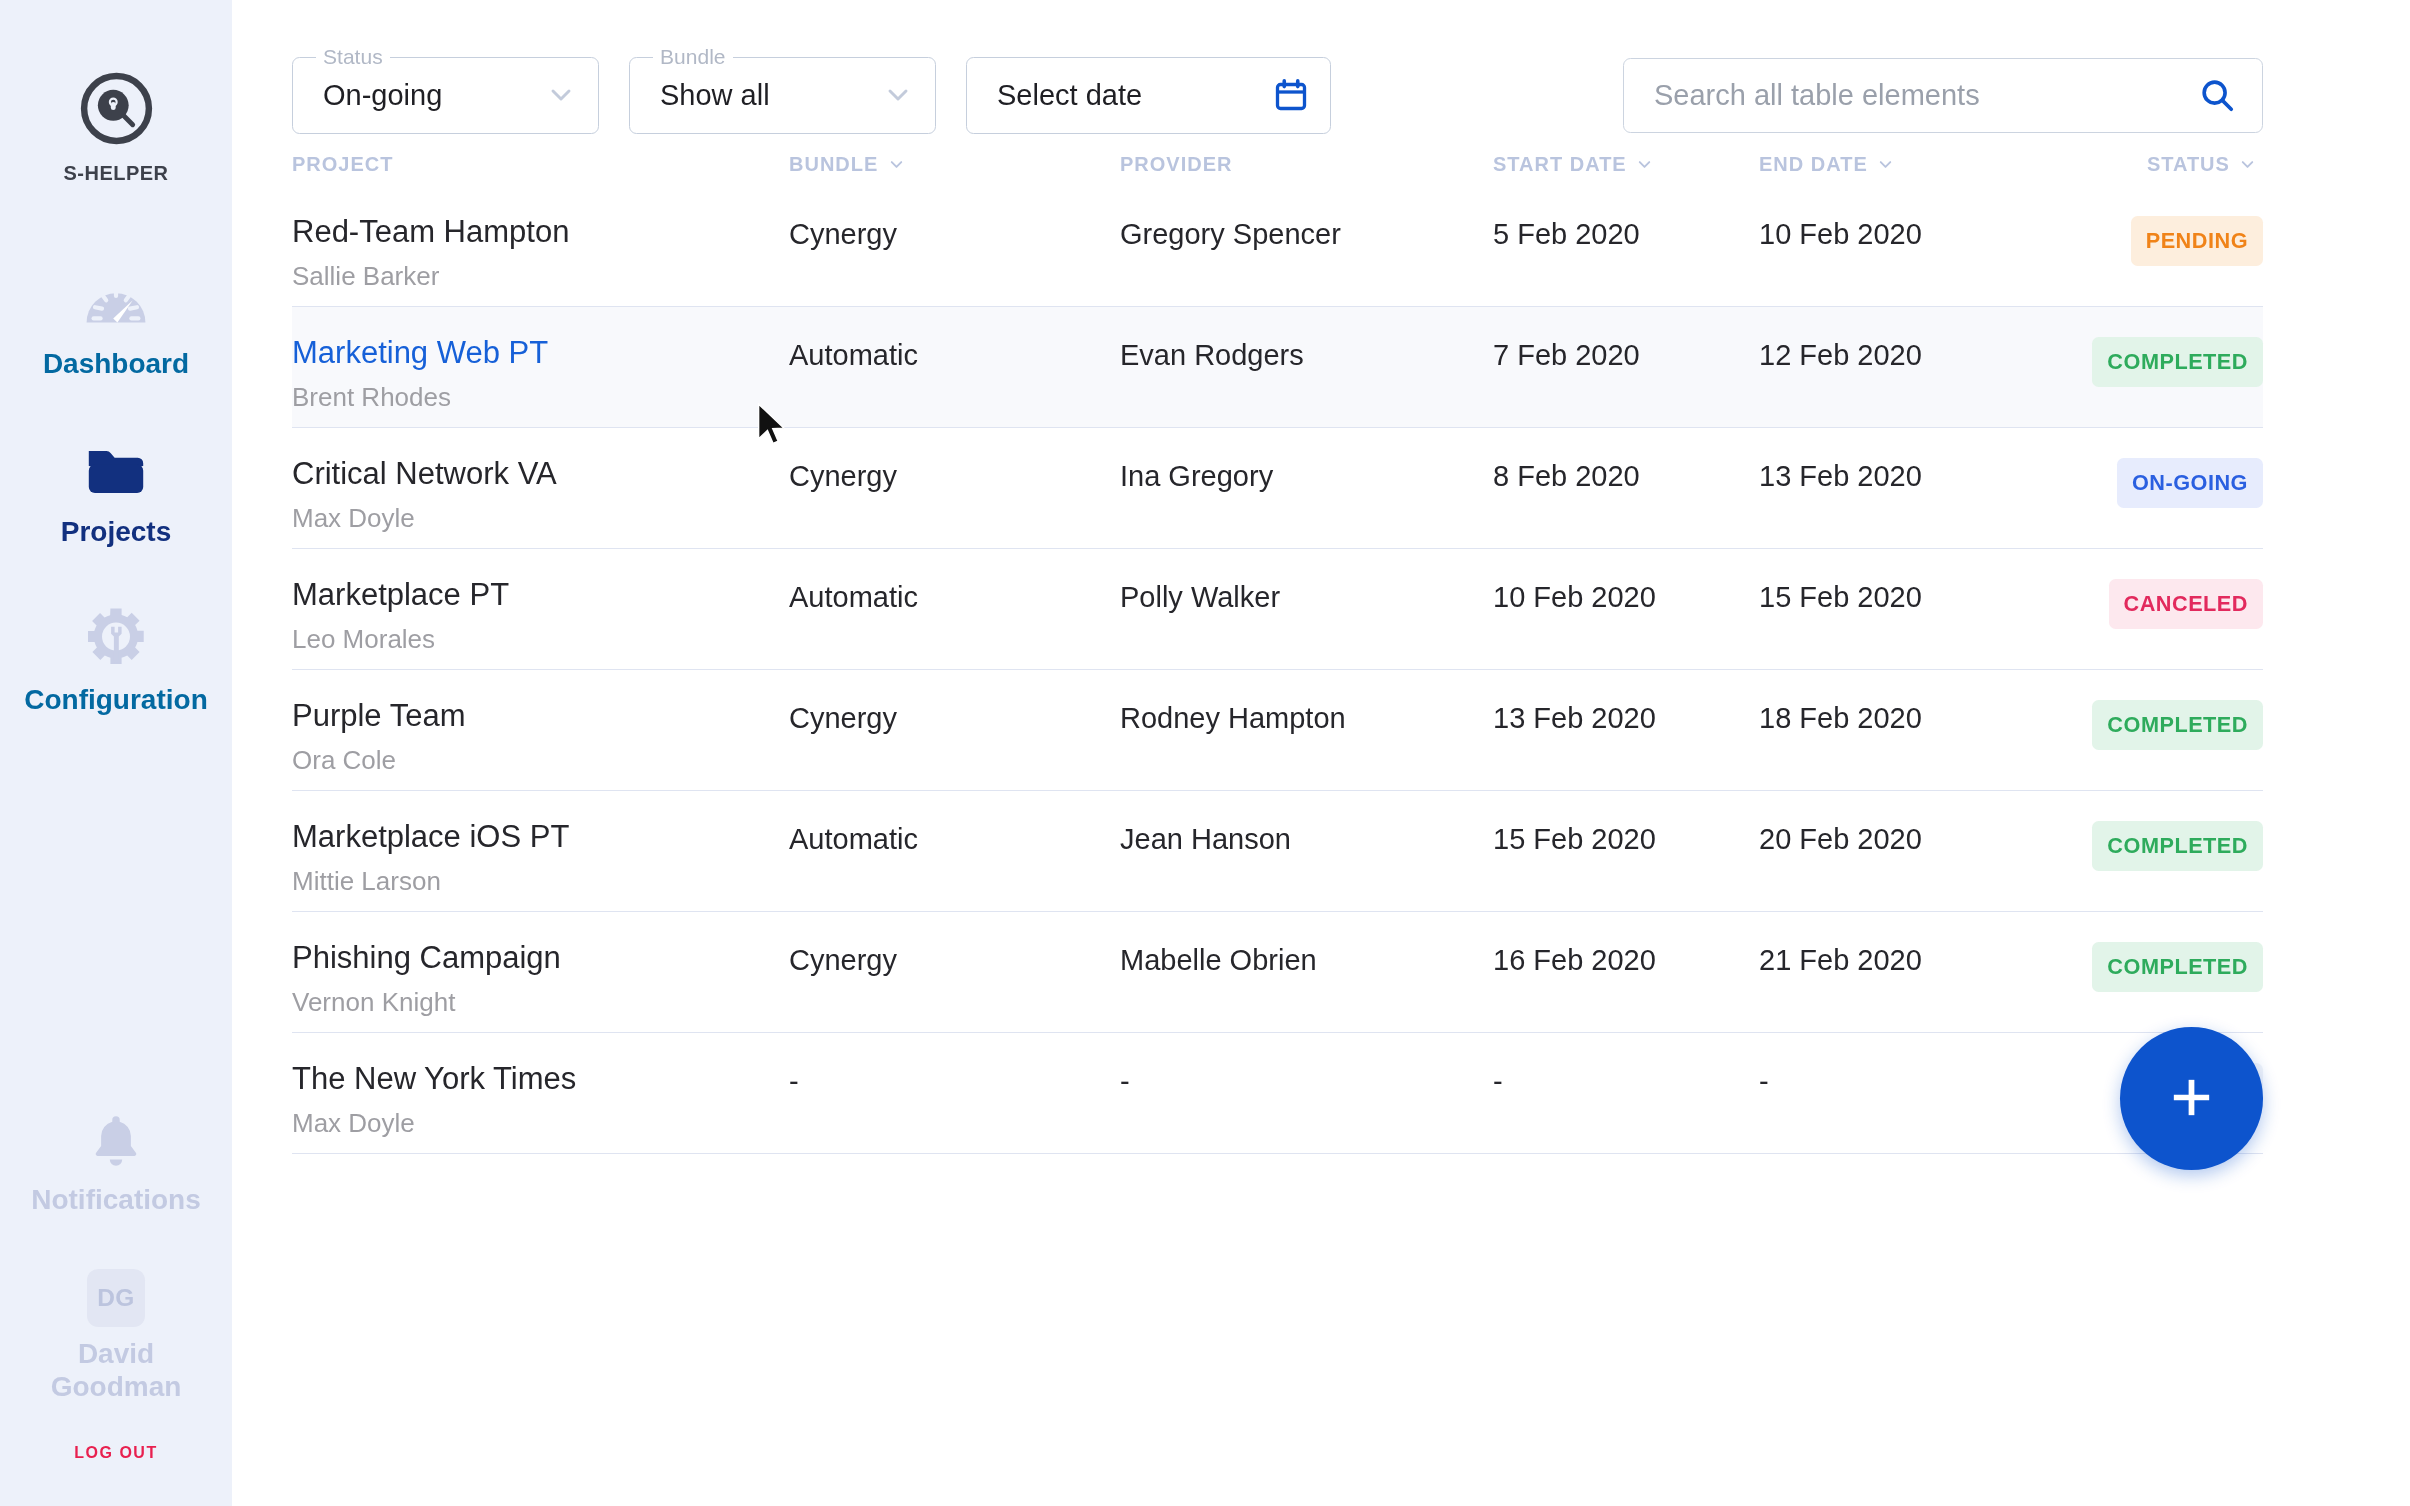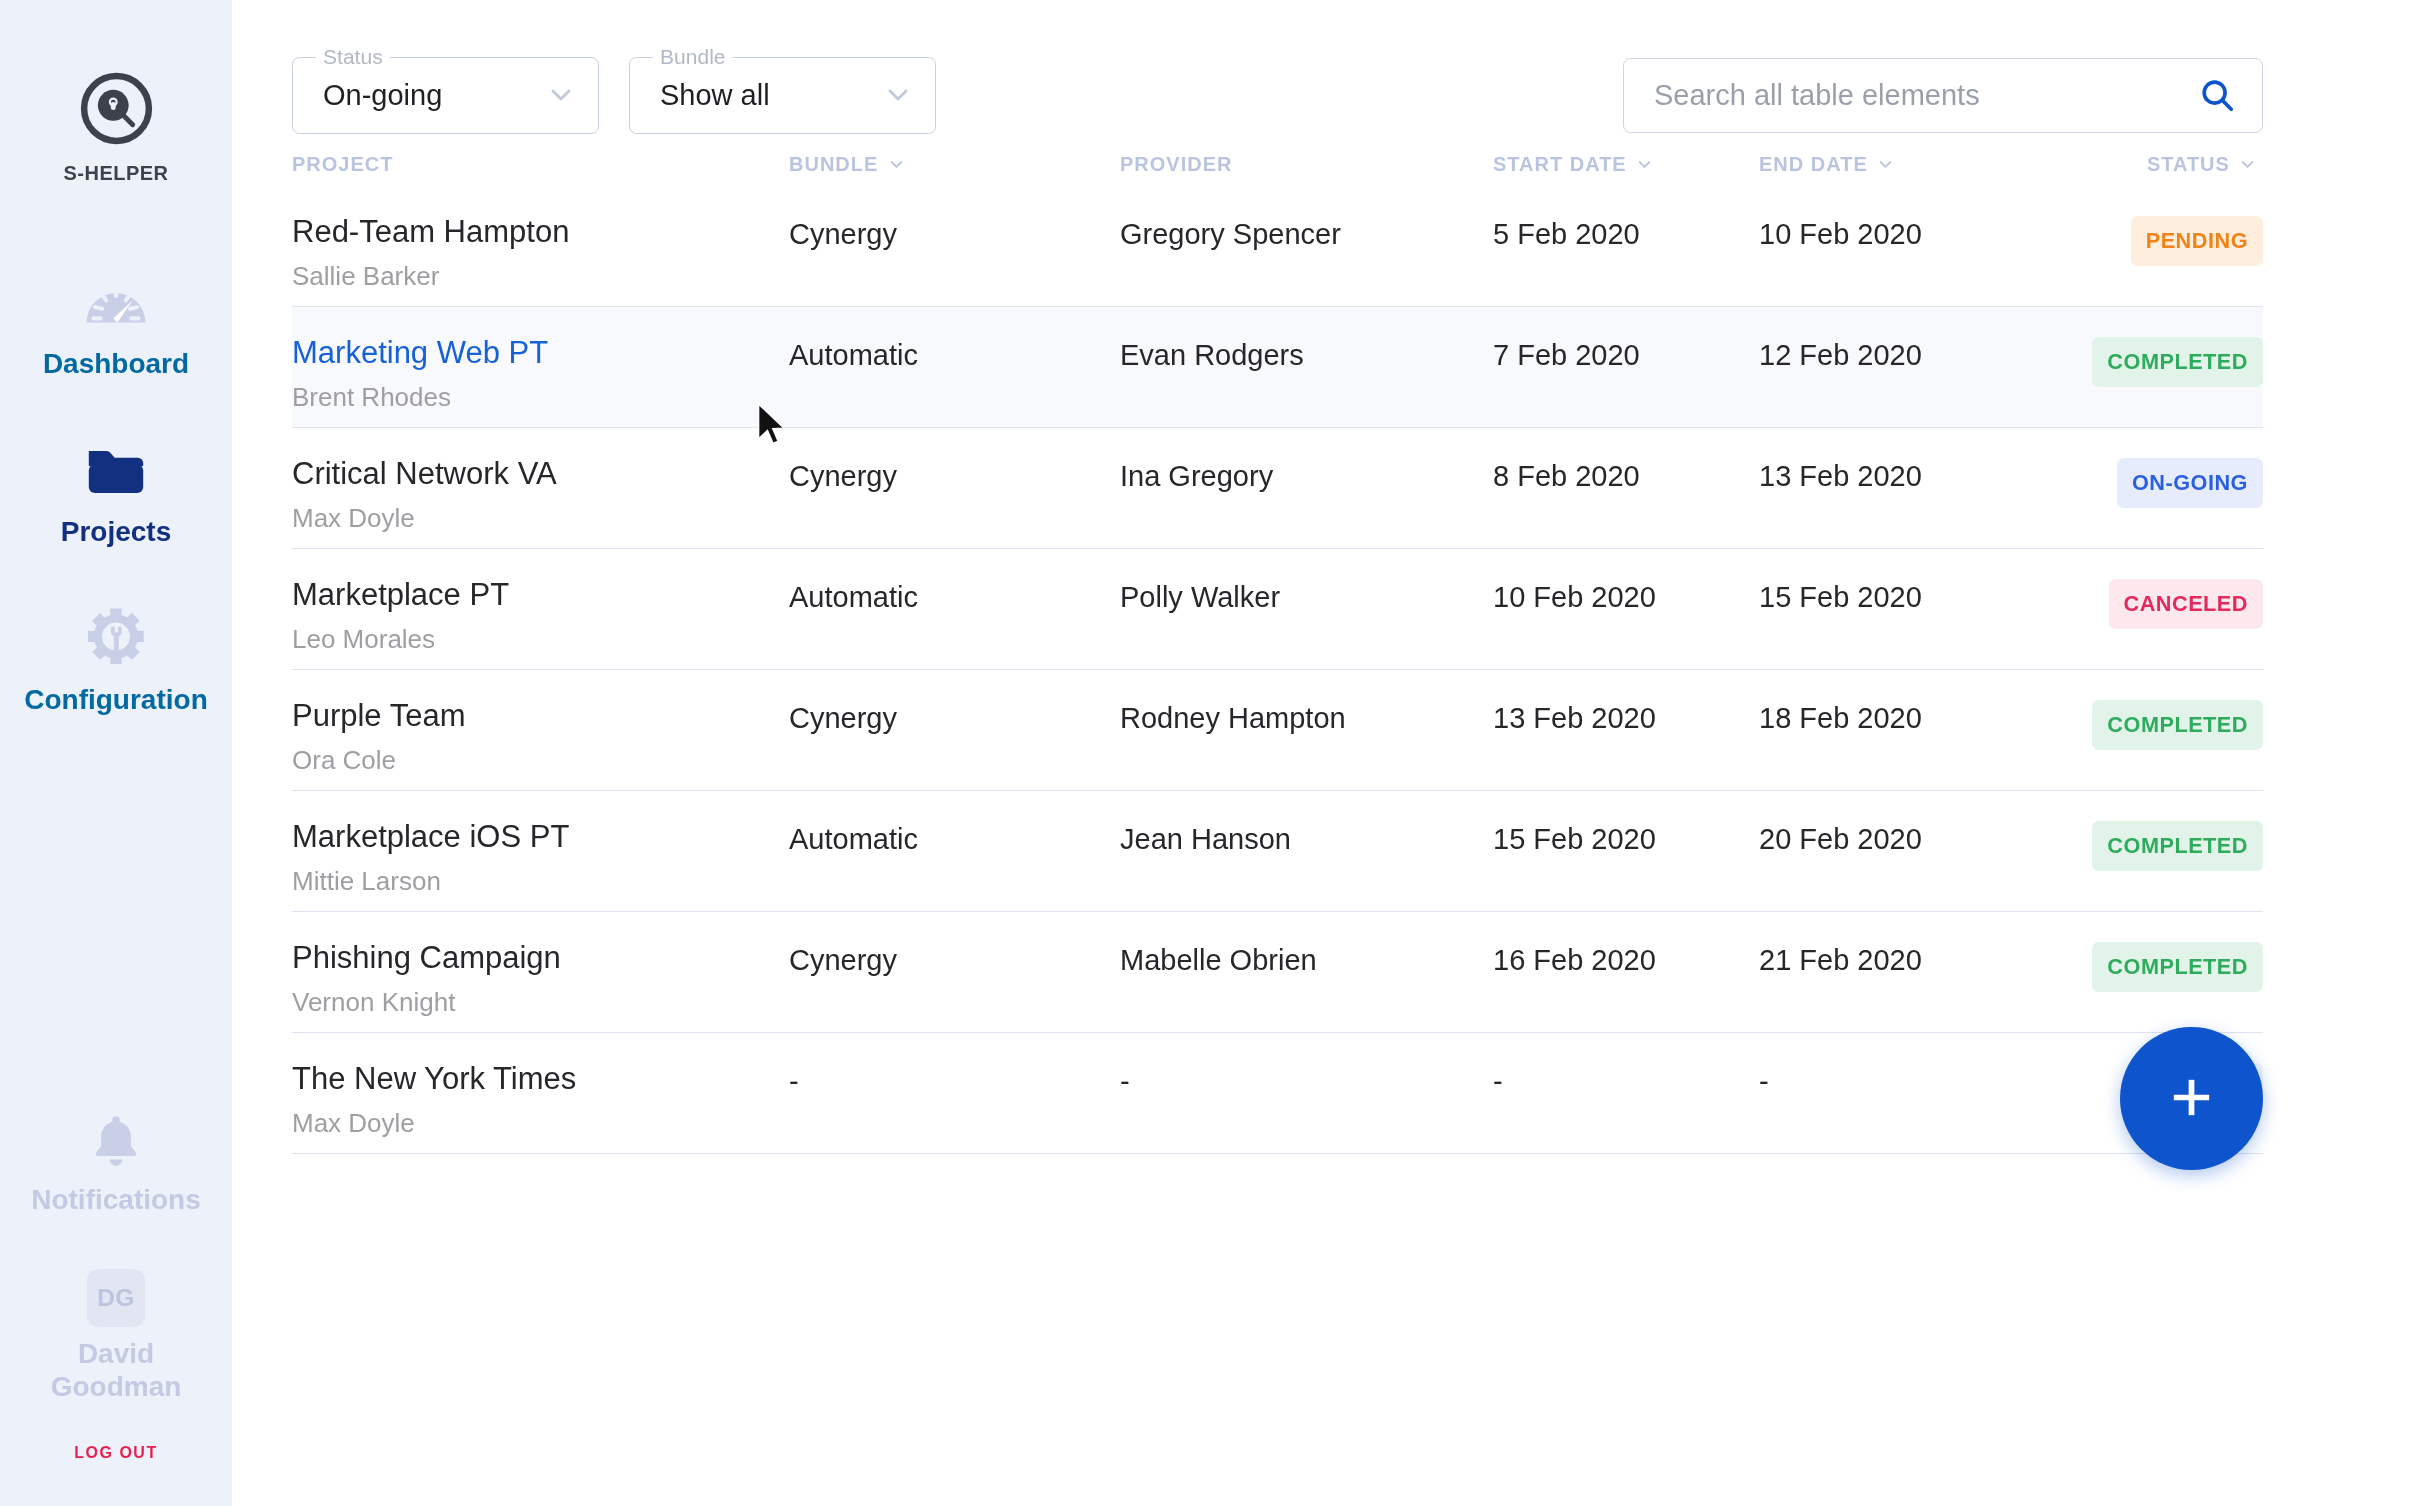--- a/index.html
+++ b/index.html
@@ -256,20 +256,31 @@
       <div class="mui-field select-bundle">
         <span class="legend">Bundle</span>
         <span class="mui-value">Show all</span>
         <span class="chev">
           <svg viewBox="0 0 24 24" width="32" height="32">
               <path d="M6 9l6 6 6-6" fill="none" stroke="#c3cbdb" stroke-width="2.2" stroke-linecap="round" stroke-linejoin="round"></path>
             </svg>
         </span>
       </div>
 
+      <div class="mui-field datepicker">
+        <span class="mui-value">Select date</span>
+        <span class="cal-icon">
+          <svg viewBox="0 0 24 24" width="36" height="36">
+            <rect x="3" y="5" width="18" height="16" rx="2" fill="none" stroke="#0d54cd" stroke-width="2.2"></rect>
+            <line x1="3" y1="10" x2="21" y2="10" stroke="#0d54cd" stroke-width="2.2"></line>
+            <line x1="7.5" y1="2.6" x2="7.5" y2="6.4" stroke="#0d54cd" stroke-width="2.4" stroke-linecap="round"></line>
+            <line x1="16.5" y1="2.6" x2="16.5" y2="6.4" stroke="#0d54cd" stroke-width="2.4" stroke-linecap="round"></line>
+          </svg>
+        </span>
+      </div>
 
       <div class="searchbox">
         <input class="search-input" type="text" placeholder="Search all table elements" style="">
         <span class="search-icon">
           <svg viewBox="0 0 24 24" width="38" height="38">
             <circle cx="10.5" cy="10.5" r="6.6" fill="none" stroke="#0d54cd" stroke-width="2.3"></circle>
             <line x1="15.4" y1="15.4" x2="21" y2="21" stroke="#0d54cd" stroke-width="2.3" stroke-linecap="round"></line>
           </svg>
         </span>
       </div>

